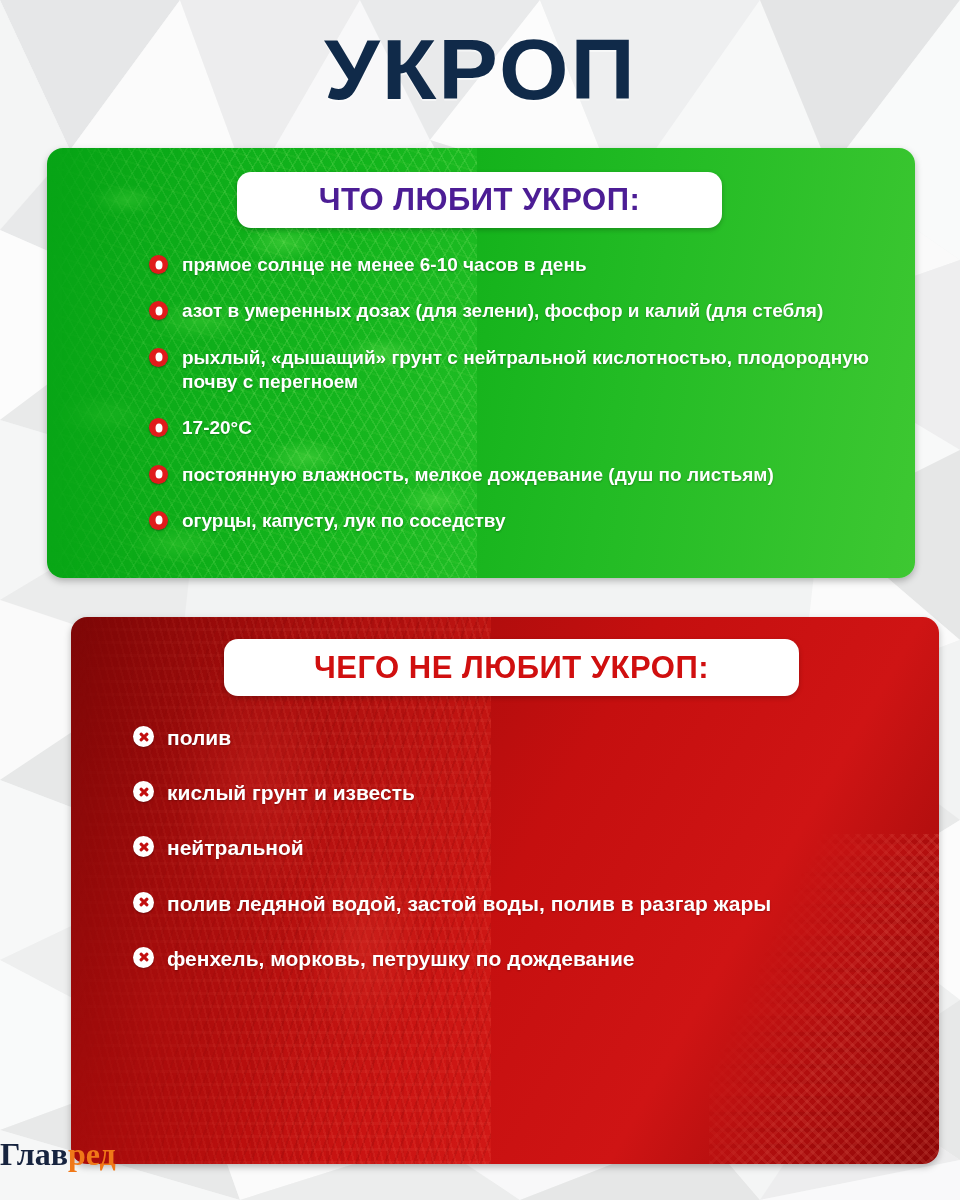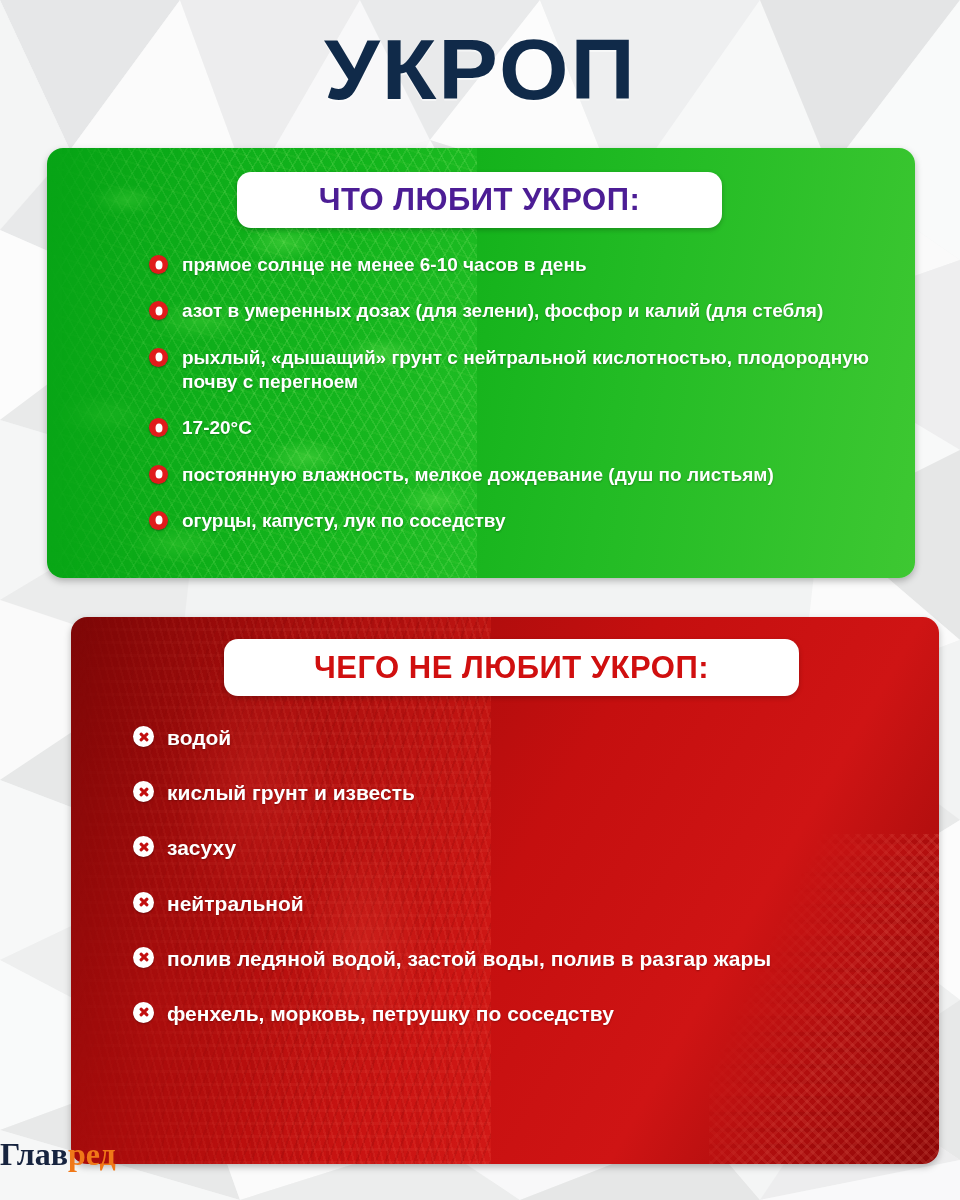--- a/index.html
+++ b/index.html
@@ -303,41 +303,37 @@
   <section class="panel" id="panel-dislikes">
     <div id="red-photo" class="photo"></div>
     <div id="red-embroidery"></div>
     <div class="content">
 
       <div class="pill" id="pill-dislikes">ЧЕГО НЕ ЛЮБИТ УКРОП:</div>
 
       <ul class="list" id="list-dislikes" style="list-style:none;margin:0;padding:0;">
         <li class="item">
           <span class="bullet-x"></span>
-          <span class="txt">водой</span>
+          <span class="txt">полив</span>
         </li>
         <li class="item">
           <span class="bullet-x"></span>
           <span class="txt">кислый грунт и известь</span>
         </li>
         <li class="item">
           <span class="bullet-x"></span>
-          <span class="txt">засуху</span>
-        </li>
-        <li class="item">
-          <span class="bullet-x"></span>
           <span class="txt">нейтральной</span>
         </li>
         <li class="item">
           <span class="bullet-x"></span>
           <span class="txt">полив ледяной водой, застой воды, полив в разгар жары</span>
         </li>
         <li class="item">
           <span class="bullet-x"></span>
-          <span class="txt">фенхель, морковь, петрушку по соседству</span>
+          <span class="txt">фенхель, морковь, петрушку по дождевание</span>
         </li>
       </ul>
     </div>
   </section>
 
   <div class="footer">
     <span class="logo"><span class="p1">Глав</span><span class="p2">ред</span></span>
   </div>
 
 </div>

